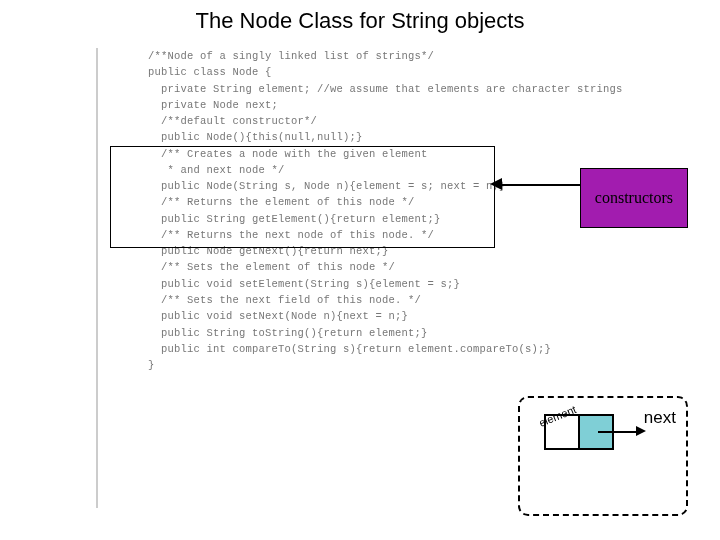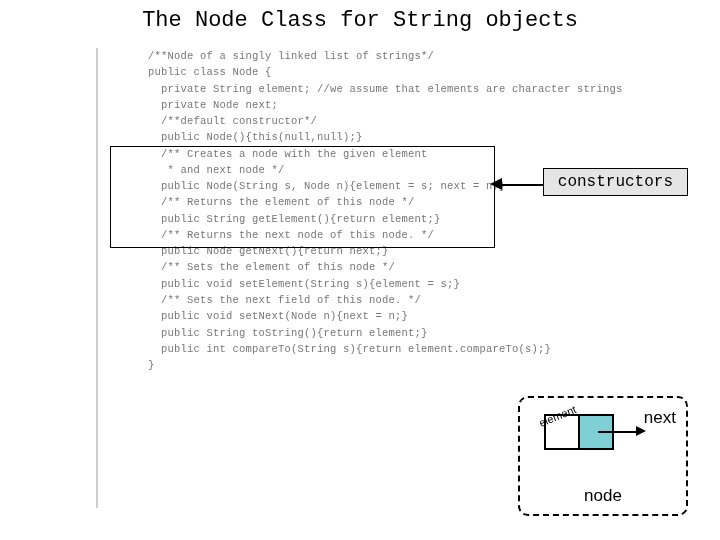--- a/index.html
+++ b/index.html
@@ -13,21 +13,20 @@
   }
   .title {
     position: absolute;
     top: 8px;
     left: 0;
     width: 720px;
     text-align: center;
     font-size: 22px;
     font-weight: normal;
     color: #000;
-    font-family: Liberation Mono, monospace;
   }
   .code-area {
     position: absolute;
     left: 100px;
     top: 48px;
     width: 420px;
     font-family: "Courier New", monospace;
     font-size: 10.5px;
     line-height: 1.55;
     color: #777;
@@ -52,24 +51,24 @@
     height: 102px;
     border: 1.5px solid #000;
     background: transparent;
     pointer-events: none;
   }
   .ctor-label {
     position: absolute;
     right: 32px;
     top: 168px;
     border: 1.5px solid #000;
-    background: #e5e5e5;
-    font-family: Liberation Mono, monospace;
+    background: #a21caf;
+    font-family: Liberation Serif, serif;
     font-size: 16px;
-    padding: 4px 14px;
+    padding: 20px 14px;
   }
   .arrow-line {
     position: absolute;
     top: 184px;
     left: 496px;
     width: 85px;
     height: 2px;
     background: #000;
   }
   .arrow-head {
@@ -170,14 +169,13 @@
 
 <div class="node-diagram">
   <div class="node-box">
     <div class="half"></div>
     <div class="half"></div>
   </div>
   <div class="element-label">element</div>
   <div class="next-arrow-line"></div>
   <div class="next-arrow-head"></div>
   <div class="next-label">next</div>
-  <div class="node-label">node</div>
 </div>
 
 </body></html>

